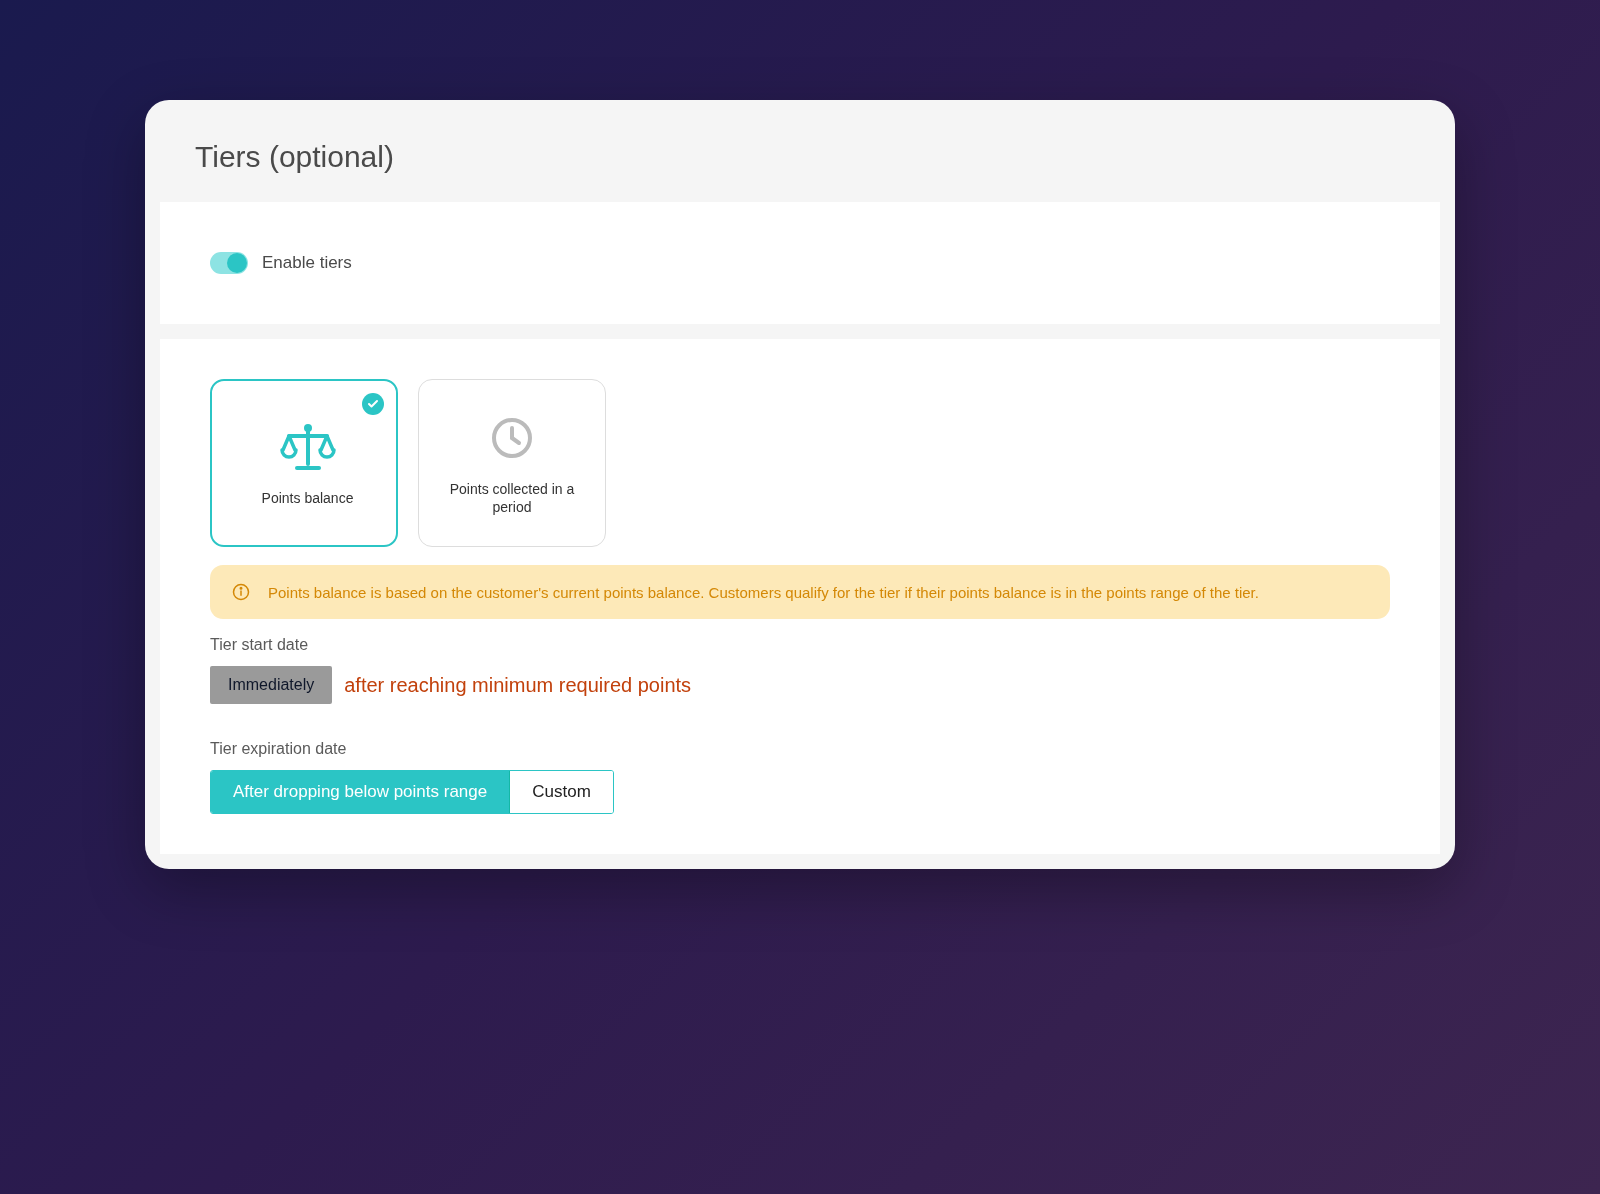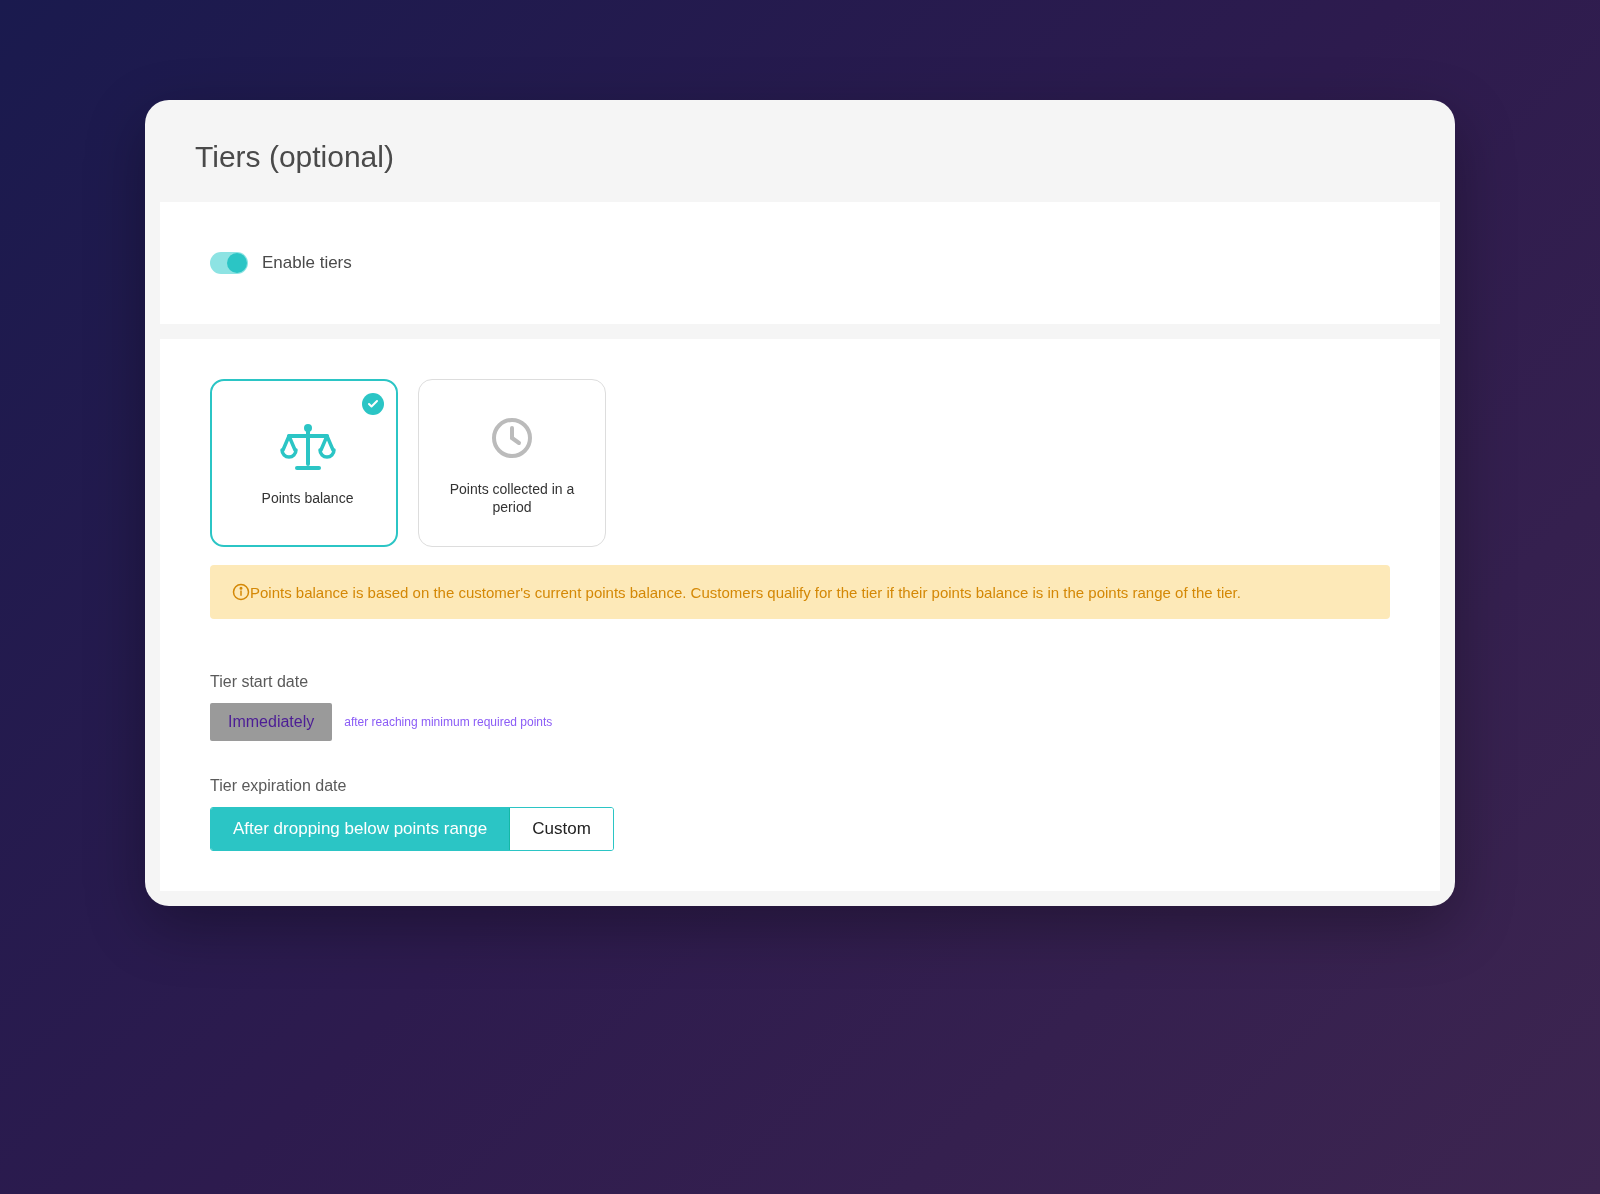--- a/index.html
+++ b/index.html
@@ -115,25 +115,26 @@
     }
     .option-label {
       font-size: 14px;
       color: #333;
       text-align: center;
       line-height: 1.3;
       font-weight: 500;
     }
     .info-banner {
       background: #fde9b8;
-      border-radius: 4px;
+      border-radius: 13px;
       padding: 18px 22px;
       display: flex;
       align-items: center;
-      margin-bottom: 54px;
+      gap: 18px;
+      margin-bottom: 17px;
     }
     .info-icon {
       width: 18px;
       height: 18px;
       flex-shrink: 0;
       display: flex;
       align-items: center;
       justify-content: center;
     }
     .info-text {
@@ -155,25 +156,25 @@
     }
     .pill {
       padding: 10px 18px;
       font-size: 16px;
       border-radius: 2px;
       cursor: pointer;
       border: none;
     }
     .pill-gray {
       background: #9a9a9a;
-      color: #4c1d95;
+      color: #0f172a;
     }
     .pill-text-after {
-      font-size: 12px;
-      color: #8b5cf6;
+      font-size: 20px;
+      color: #c2410c;
     }
     .segmented {
       display: inline-flex;
       border: 1px solid #2bc5c5;
       border-radius: 3px;
       overflow: hidden;
     }
     .segmented button {
       border: none;
       padding: 11px 22px;

